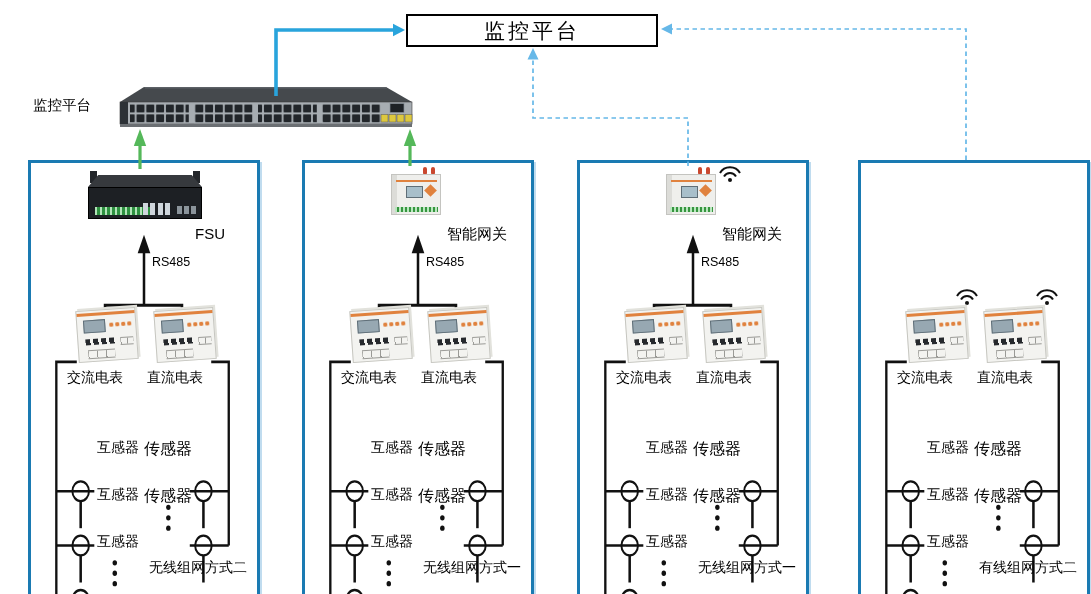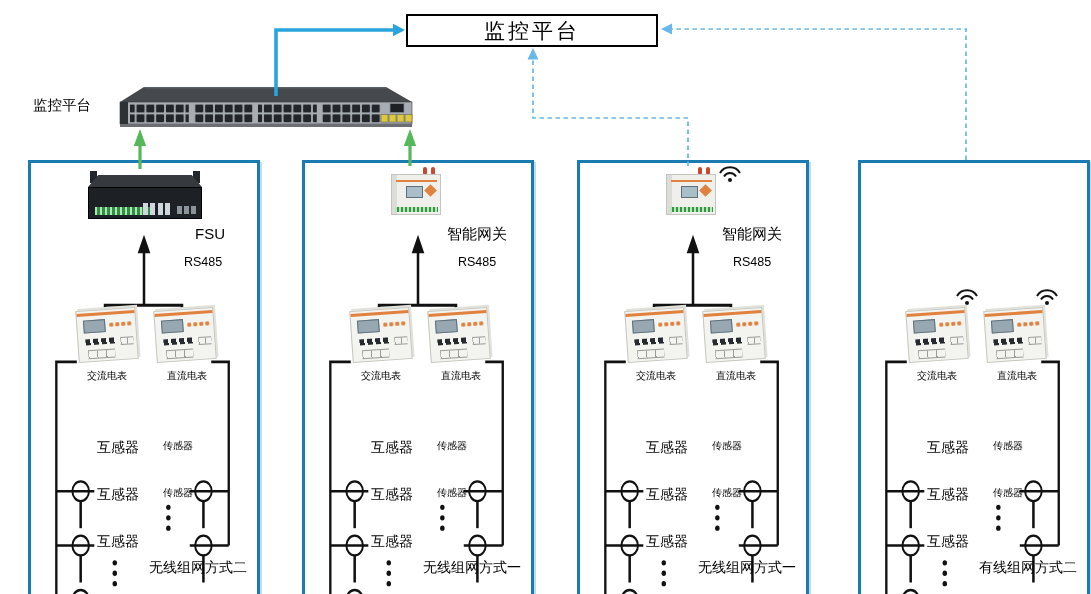--- a/index.html
+++ b/index.html
@@ -17,25 +17,25 @@
 
   
   .group{position:absolute;top:160px;width:232px;height:496px;border:3px solid #1a7ab2;
     box-sizing:border-box;background:#fff;box-shadow:2px 2px 0 rgba(141,192,226,.55);}
   .wiring{position:absolute;left:0;top:0;width:100%;height:100%;}
 
   .lbl{position:absolute;color:#000;white-space:nowrap;}
   .device-lbl{top:62px;font-size:15px;}
   .fsu-pos{left:164px;}
   .gw-pos{left:142px;text-align:center;}
-  .rs485{left:121px;top:92px;font-size:12.5px;margin-left:32px;}
-  .meter-lbl{top:206px;width:80px;text-align:center;font-size:10px;}
+  .rs485{left:121px;top:92px;font-size:12.5px;}
+  .meter-lbl{top:206px;width:80px;font-size:14px;}
   .ac-lbl{left:36px;} .dc-lbl{left:116px;}
   .ct{left:66px;font-size:14px;}
-  .sens{left:112px;width:50px;text-align:right;font-size:10px;}
+  .sens{left:112px;width:50px;text-align:center;font-size:16px;}
   .r1{top:276px;} .r2{top:323px;} .r3{top:370px;}
   .caption{right:10px;top:396px;font-size:14px;}
 
   
   .fsu{position:absolute;left:55px;top:8px;width:118px;height:54px;}
   .fsu-ear{position:absolute;top:0;width:7px;height:12px;background:#23262a;}
   .fsu-ear.l{left:4px;} .fsu-ear.r{right:4px;}
   .fsu-top{position:absolute;left:2px;top:4px;width:114px;height:12px;background:#36393d;
     clip-path:polygon(9% 0,91% 0,100% 100%,0 100%);}
   .fsu-body{position:absolute;left:2px;top:16px;width:114px;height:32px;background:#1d2024;border:1px solid #000;box-sizing:border-box;}

